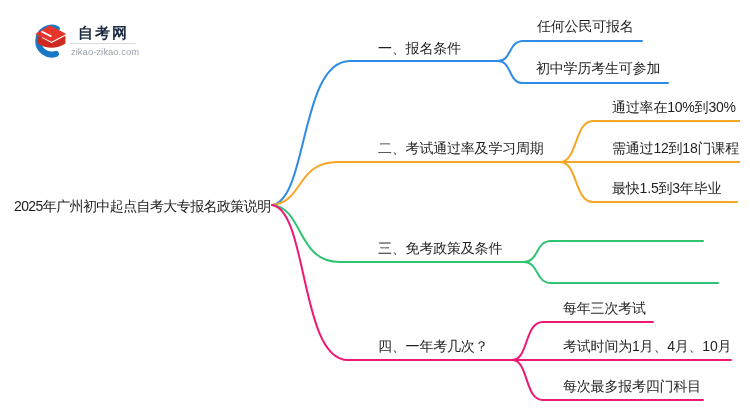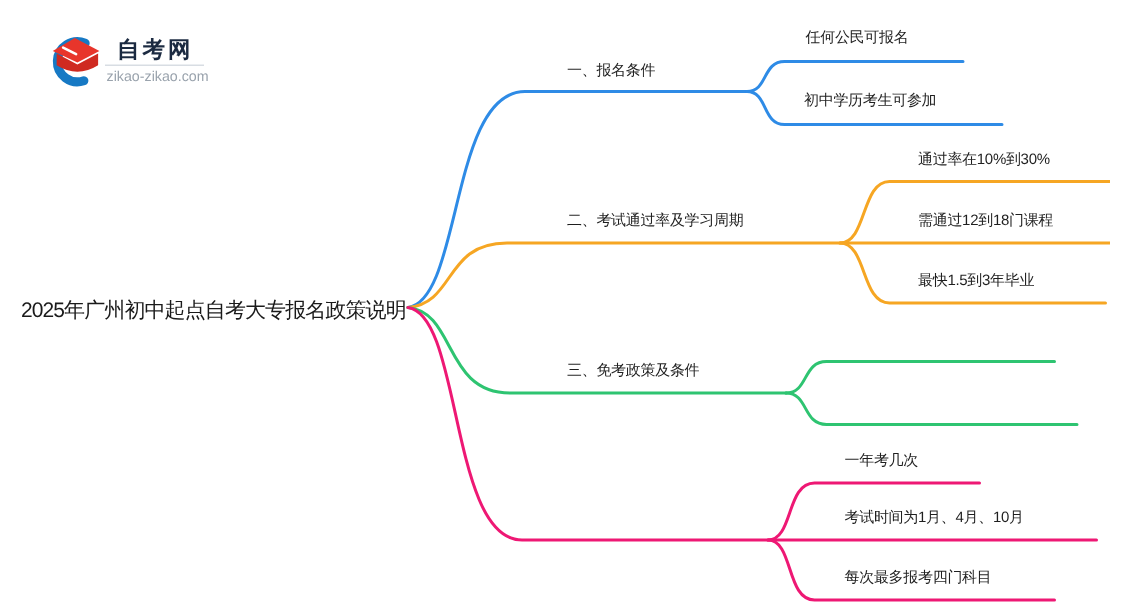--- a/index.html
+++ b/index.html
@@ -2,24 +2,24 @@
 <html><head>
 <meta charset="utf-8">
 <style>
   html,body{margin:0;padding:0;background:#fff;}
   .stage{
     position:relative;width:740px;height:410px;background:#fff;overflow:hidden;
     font-family:"Liberation Sans","DejaVu Sans",sans-serif;
   }
   svg.lines{position:absolute;left:0;top:0;width:750px;height:410px;}
   .node{
-    position:absolute;font-size:10px;line-height:18px;color:#1f1f1f;
+    position:absolute;font-size:14px;line-height:18px;color:#1f1f1f;
     white-space:nowrap;letter-spacing:-0.2px;
   }
-  .branch-label{font-size:10px;}
+  .branch-label{font-size:14px;}
   .main-topic{
     position:absolute;left:14px;top:197px;font-size:14px;line-height:18px;
     color:#1a1a1a;white-space:nowrap;letter-spacing:-0.6px;
   }
   
   .logo{position:absolute;left:30px;top:18px;width:120px;height:44px;}
   .logo-icon{position:absolute;left:0;top:2px;width:38px;height:40px;}
   .brand{position:absolute;left:48px;top:6px;font-size:15px;font-weight:bold;
     color:#1b2a41;letter-spacing:2px;white-space:nowrap;}
   .logo-divider{position:absolute;left:40px;top:25px;width:66px;height:1px;background:#d8dde3;}
@@ -77,17 +77,18 @@
   <div class="node" style="left:537px;top:17px">任何公民可报名</div>
   <div class="node" style="left:536px;top:59px">初中学历考生可参加</div>
 
   <div class="node branch-label" style="left:378px;top:139px">二、考试通过率及学习周期</div>
   <div class="node" style="left:612px;top:98px">通过率在10%到30%</div>
   <div class="node" style="left:612px;top:139px">需通过12到18门课程</div>
   <div class="node" style="left:612px;top:179px">最快1.5到3年毕业</div>
 
   <div class="node branch-label" style="left:378px;top:239px">三、免考政策及条件</div>
 
-  <div class="node" style="left:563px;top:299px">一年考几次</div>
+  <div class="node branch-label" style="left:378px;top:337px">四、一年考几次？</div>
+  <div class="node" style="left:563px;top:299px">每年三次考试</div>
   <div class="node" style="left:563px;top:337px">考试时间为1月、4月、10月</div>
   <div class="node" style="left:563px;top:377px">每次最多报考四门科目</div>
 
 </div>
 
 </body></html>

